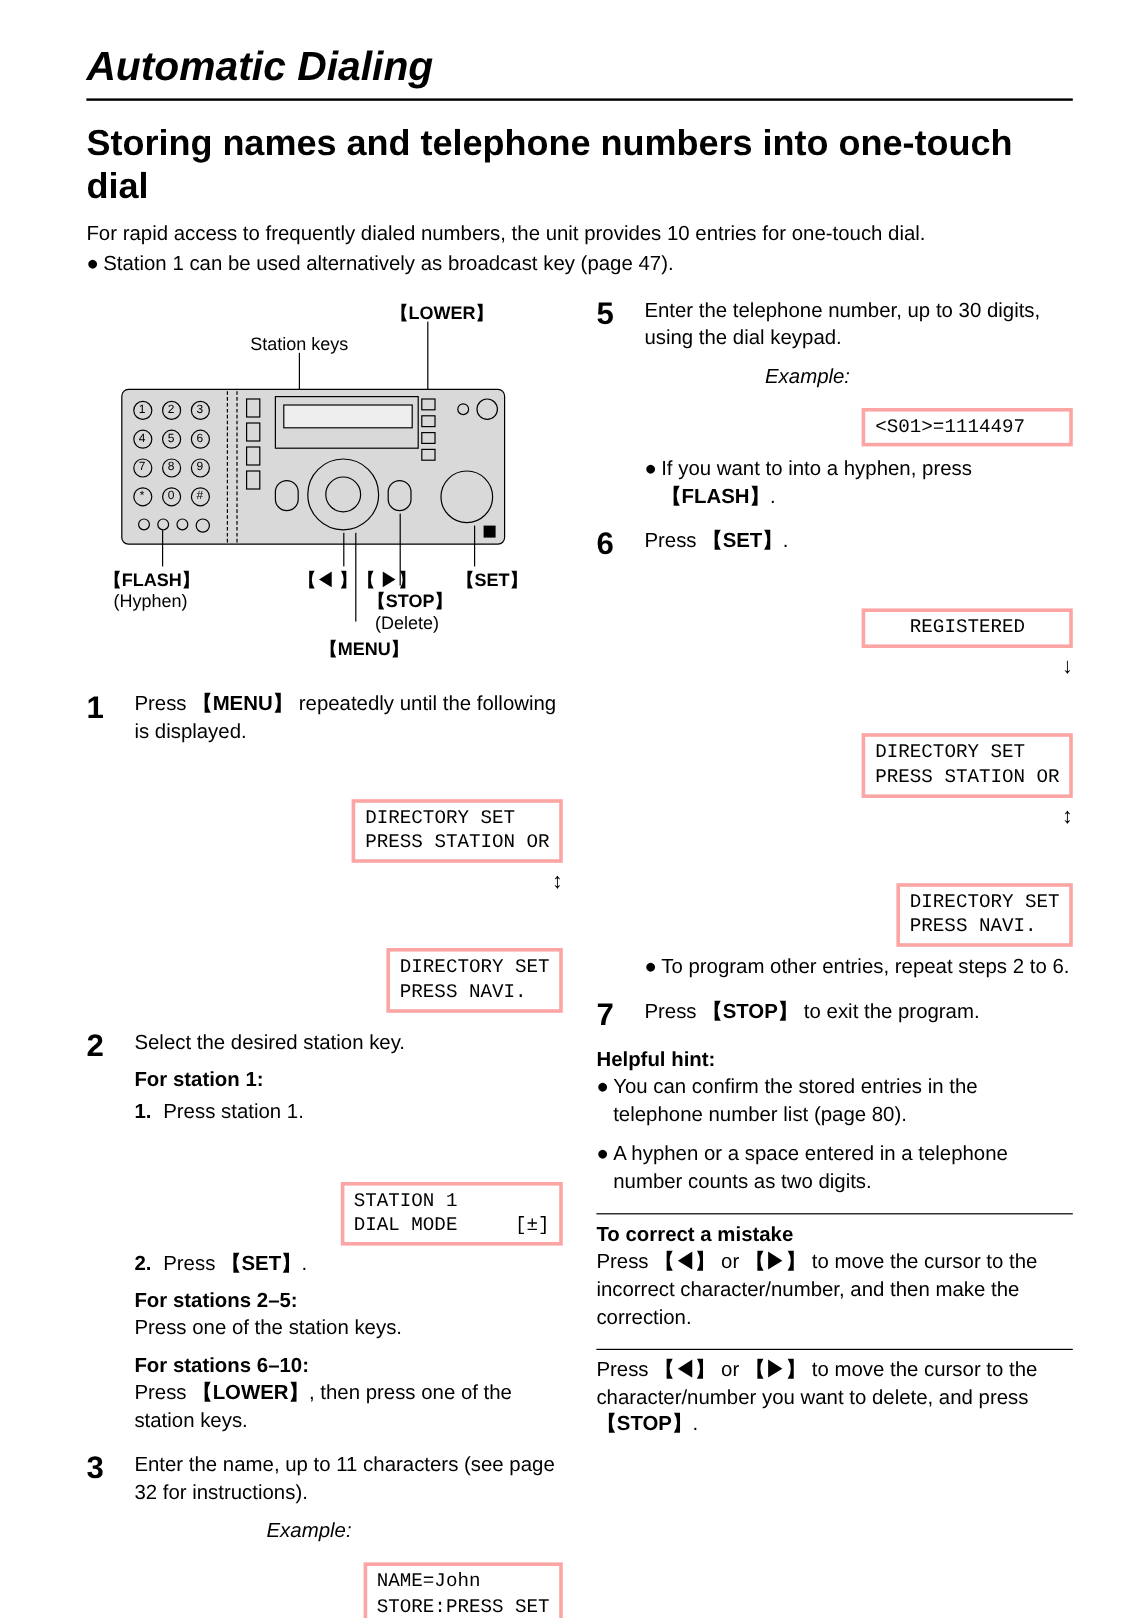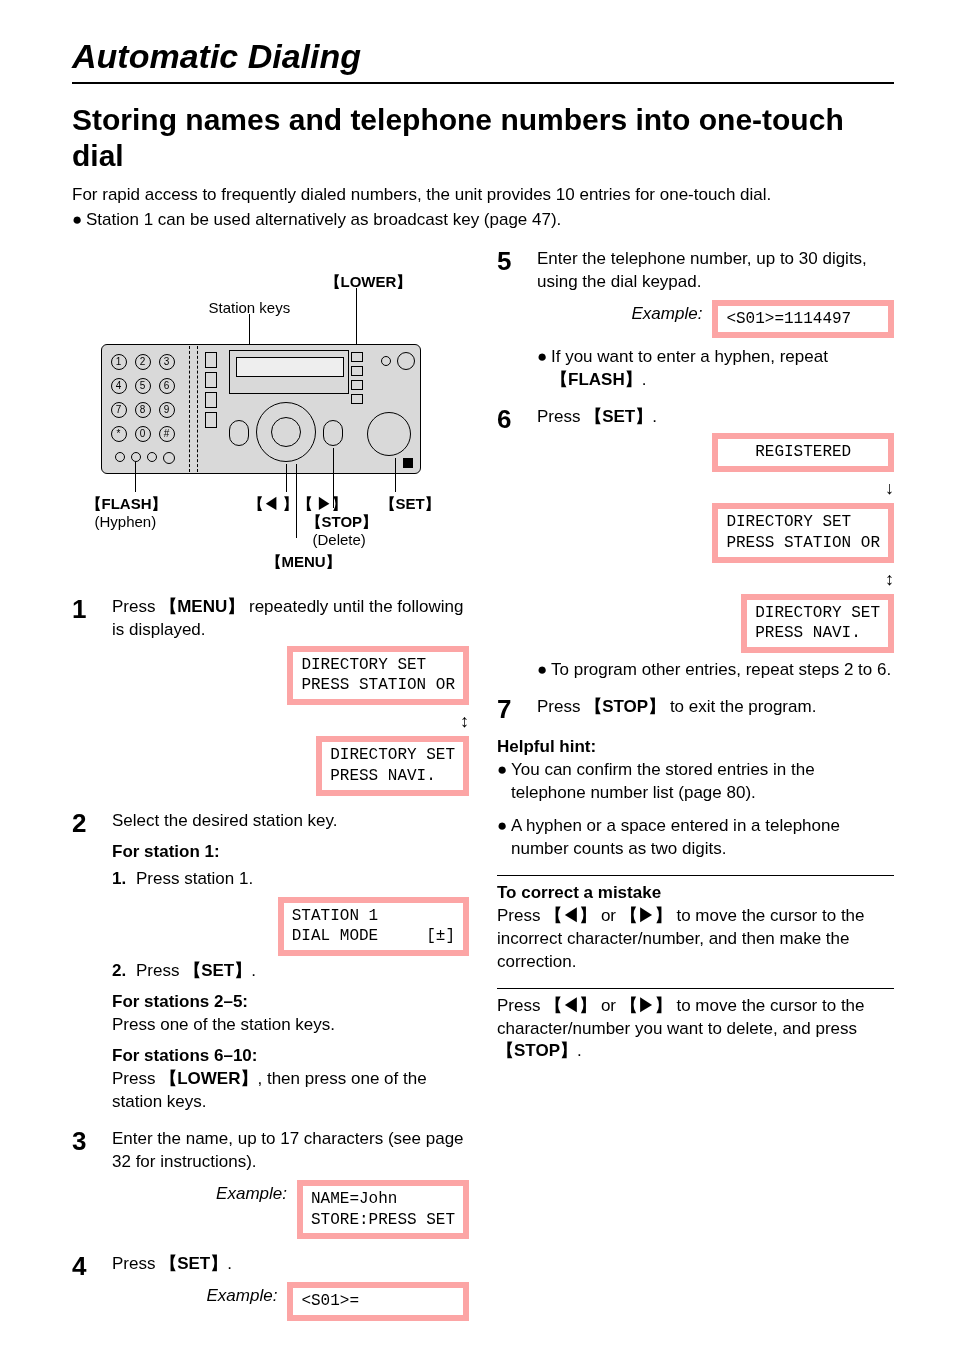--- a/index.html
+++ b/index.html
@@ -41,27 +41,28 @@
     font-weight: bold;
     font-size: 26px;
     width: 40px;
     line-height: 1;
   }
   .step-body { flex: 1; }
   .keycap { font-weight: bold; }
   .keycap::before { content: "【"; font-weight: bold; }
   .keycap::after  { content: "】"; font-weight: bold; }
   .lcd {
-    border: 6px solid #fca5a5;
+    border: 3px solid #fca5a5;
     font-family: "Courier New", monospace;
     font-size: 16px;
     padding: 3px 8px;
     white-space: pre;
     display: inline-block;
     line-height: 1.3;
+    margin-top: 40px;
   }
   .lcd-right-align {
     display: flex;
     justify-content: flex-end;
     margin-top: 6px;
   }
   .arrow-down-cell {
     text-align: center;
     font-size: 20px;
     margin: 2px 0;
@@ -84,21 +85,21 @@
     font-style: italic;
     font-weight: bold;
     font-size: 19px;
     margin-top: 36px;
   }
   
   .device-wrap {
     position: relative;
     width: 380px;
     height: 310px;
-    margin: 24px auto 0 auto;
+    margin: 4px auto 0 auto;
     font-size: 14px;
   }
   .dev-label { position: absolute; font-size: 15px; }
   .dev-label.bold { font-weight: bold; }
   .dev-box {
     position: absolute;
     background: #d9d9d9;
     border: 1.2px solid #000;
     border-radius: 6px;
   }
@@ -258,21 +259,21 @@
         <div>Press one of the station keys.</div>
 
         <div class="label" style="margin-top:8px;">For stations 6–10:</div>
         <div><span>Press </span><span class="keycap">LOWER</span><span>, then press one of the station keys.</span></div>
       </div>
     </div>
 
     <div class="step">
       <div class="step-num">3</div>
       <div class="step-body">
-        <div>Enter the name, up to 17 characters (see page 32 for instructions).</div>
+        <div>Enter the name, up to 11 characters (see page 32 for instructions).</div>
         <div class="example-row">
           <div class="ex-label">Example:</div>
           <div class="lcd">NAME=John
 STORE:PRESS SET</div>
         </div>
       </div>
     </div>
 
     <div class="step">
       <div class="step-num">4</div>
@@ -292,21 +293,21 @@
     <div class="step" style="margin-top:0;">
       <div class="step-num">5</div>
       <div class="step-body">
         <div>Enter the telephone number, up to 30 digits, using the dial keypad.</div>
         <div class="example-row">
           <div class="ex-label">Example:</div>
           <div class="lcd">&lt;S01&gt;=1114497   </div>
         </div>
         <div class="bullet-row" style="margin-top:8px;">
           <div class="dot">●</div>
-          <div class="txt"><span>If you want to enter a hyphen, repeat </span><span class="keycap">FLASH</span><span>.</span></div>
+          <div class="txt"><span>If you want to into a hyphen, press </span><span class="keycap">FLASH</span><span>.</span></div>
         </div>
       </div>
     </div>
 
     <div class="step">
       <div class="step-num">6</div>
       <div class="step-body">
         <div><span>Press </span><span class="keycap">SET</span><span>.</span></div>
         <div class="lcd-stack">
           <div class="lcd">   REGISTERED   </div>

